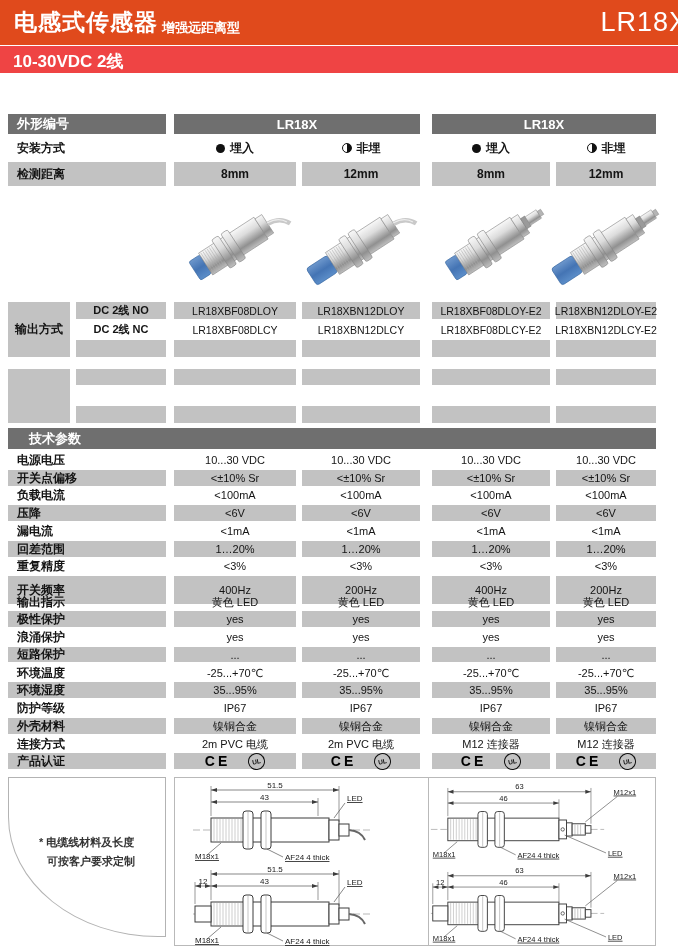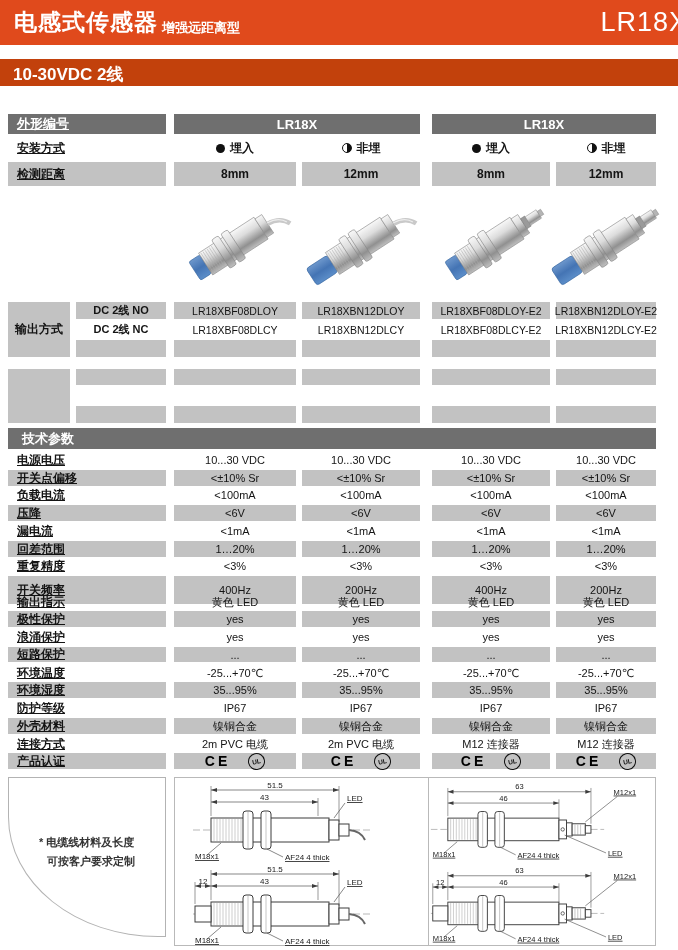--- a/index.html
+++ b/index.html
@@ -3,46 +3,46 @@
 <meta charset="utf-8">
 <style>
   html,body{margin:0;padding:0;background:#fff;}
   .page{position:relative;width:678px;height:950px;background:#fff;overflow:hidden;
         font-family:"Liberation Sans","DejaVu Sans",sans-serif;}
   
   .hdr{position:absolute;left:0;top:0;width:678px;height:45px;background:#e04a1c;color:#fff;padding-left:26px;}
   .hdr-title{position:absolute;left:14px;top:7px;font-size:23px;font-weight:800;letter-spacing:1px;}
   .hdr-sub{position:absolute;left:162px;top:19px;font-size:13px;font-weight:600;}
   .hdr-model{position:absolute;right:16px;top:7px;font-size:27px;font-weight:400;letter-spacing:1px;}
-  .vbar{position:absolute;left:0;top:59px;width:678px;height:27px;background:#c2410c;color:#fff;}
+  .vbar{position:absolute;left:0;top:46px;width:678px;height:27px;background:#ef4444;color:#fff;}
   .vbar span{position:absolute;left:13px;top:4px;font-size:17px;font-weight:600;}
   
   .trow{position:absolute;left:8px;width:648px;}
   .cell{position:absolute;top:0;height:100%;display:flex;align-items:center;justify-content:center;
         font-size:11px;color:#141414;box-sizing:border-box;white-space:nowrap;}
-  .cl{left:0;width:158px;justify-content:flex-start;padding-left:9px;text-decoration:underline;}
+  .cl{left:0;width:158px;justify-content:flex-start;padding-left:9px;}
   .cout{left:0;width:62px;}
   .csub{left:68px;width:90px;}
   .c1{left:166px;width:122px;}
   .c2{left:294px;width:118px;}
   .c3{left:424px;width:118px;}
   .c4{left:548px;width:100px;}
   .g1{left:166px;width:246px;}
   .g2{left:424px;width:224px;}
   .bar{background:#6f6f6f;color:#fff;font-weight:700;font-size:13px;}
   .shade{background:#c2c2c2;}
   .zh{font-weight:600;font-size:12px;}
   .bold{font-weight:700;font-size:12px;}
   .model{font-size:10.5px;}
   .ic{display:inline-block;margin-right:5px;}
   .ic.full{width:9px;height:9px;border-radius:50%;background:#111;}
   .ic.half{width:8px;height:8px;border-radius:50%;border:1px solid #111;
            background:linear-gradient(90deg,#fff 50%,#111 50%);}
   .tech-hdr{position:absolute;left:8px;top:428px;width:648px;height:21px;background:#6f6f6f;color:#fff;
-            font-weight:700;font-size:13px;display:flex;align-items:center;padding-left:14px;box-sizing:border-box;}
+            font-weight:700;font-size:13px;display:flex;align-items:center;padding-left:21px;box-sizing:border-box;}
   
   .ce{font-size:14px;font-weight:600;letter-spacing:3px;color:#000000;margin-right:18px;}
   .ul{width:15px;height:15px;border:1.4px solid #111;border-radius:50%;display:inline-flex;
       align-items:center;justify-content:center;font-size:6.5px;font-weight:700;color:#111;
       transform:rotate(-12deg);}
   
   .photo{position:absolute;top:192px;width:130px;height:106px;}
   
   .note{position:absolute;left:8px;top:777px;width:158px;height:160px;border:1px solid #b3b3b3;
         border-bottom-left-radius:150px 120px;box-sizing:border-box;background:#fff;

